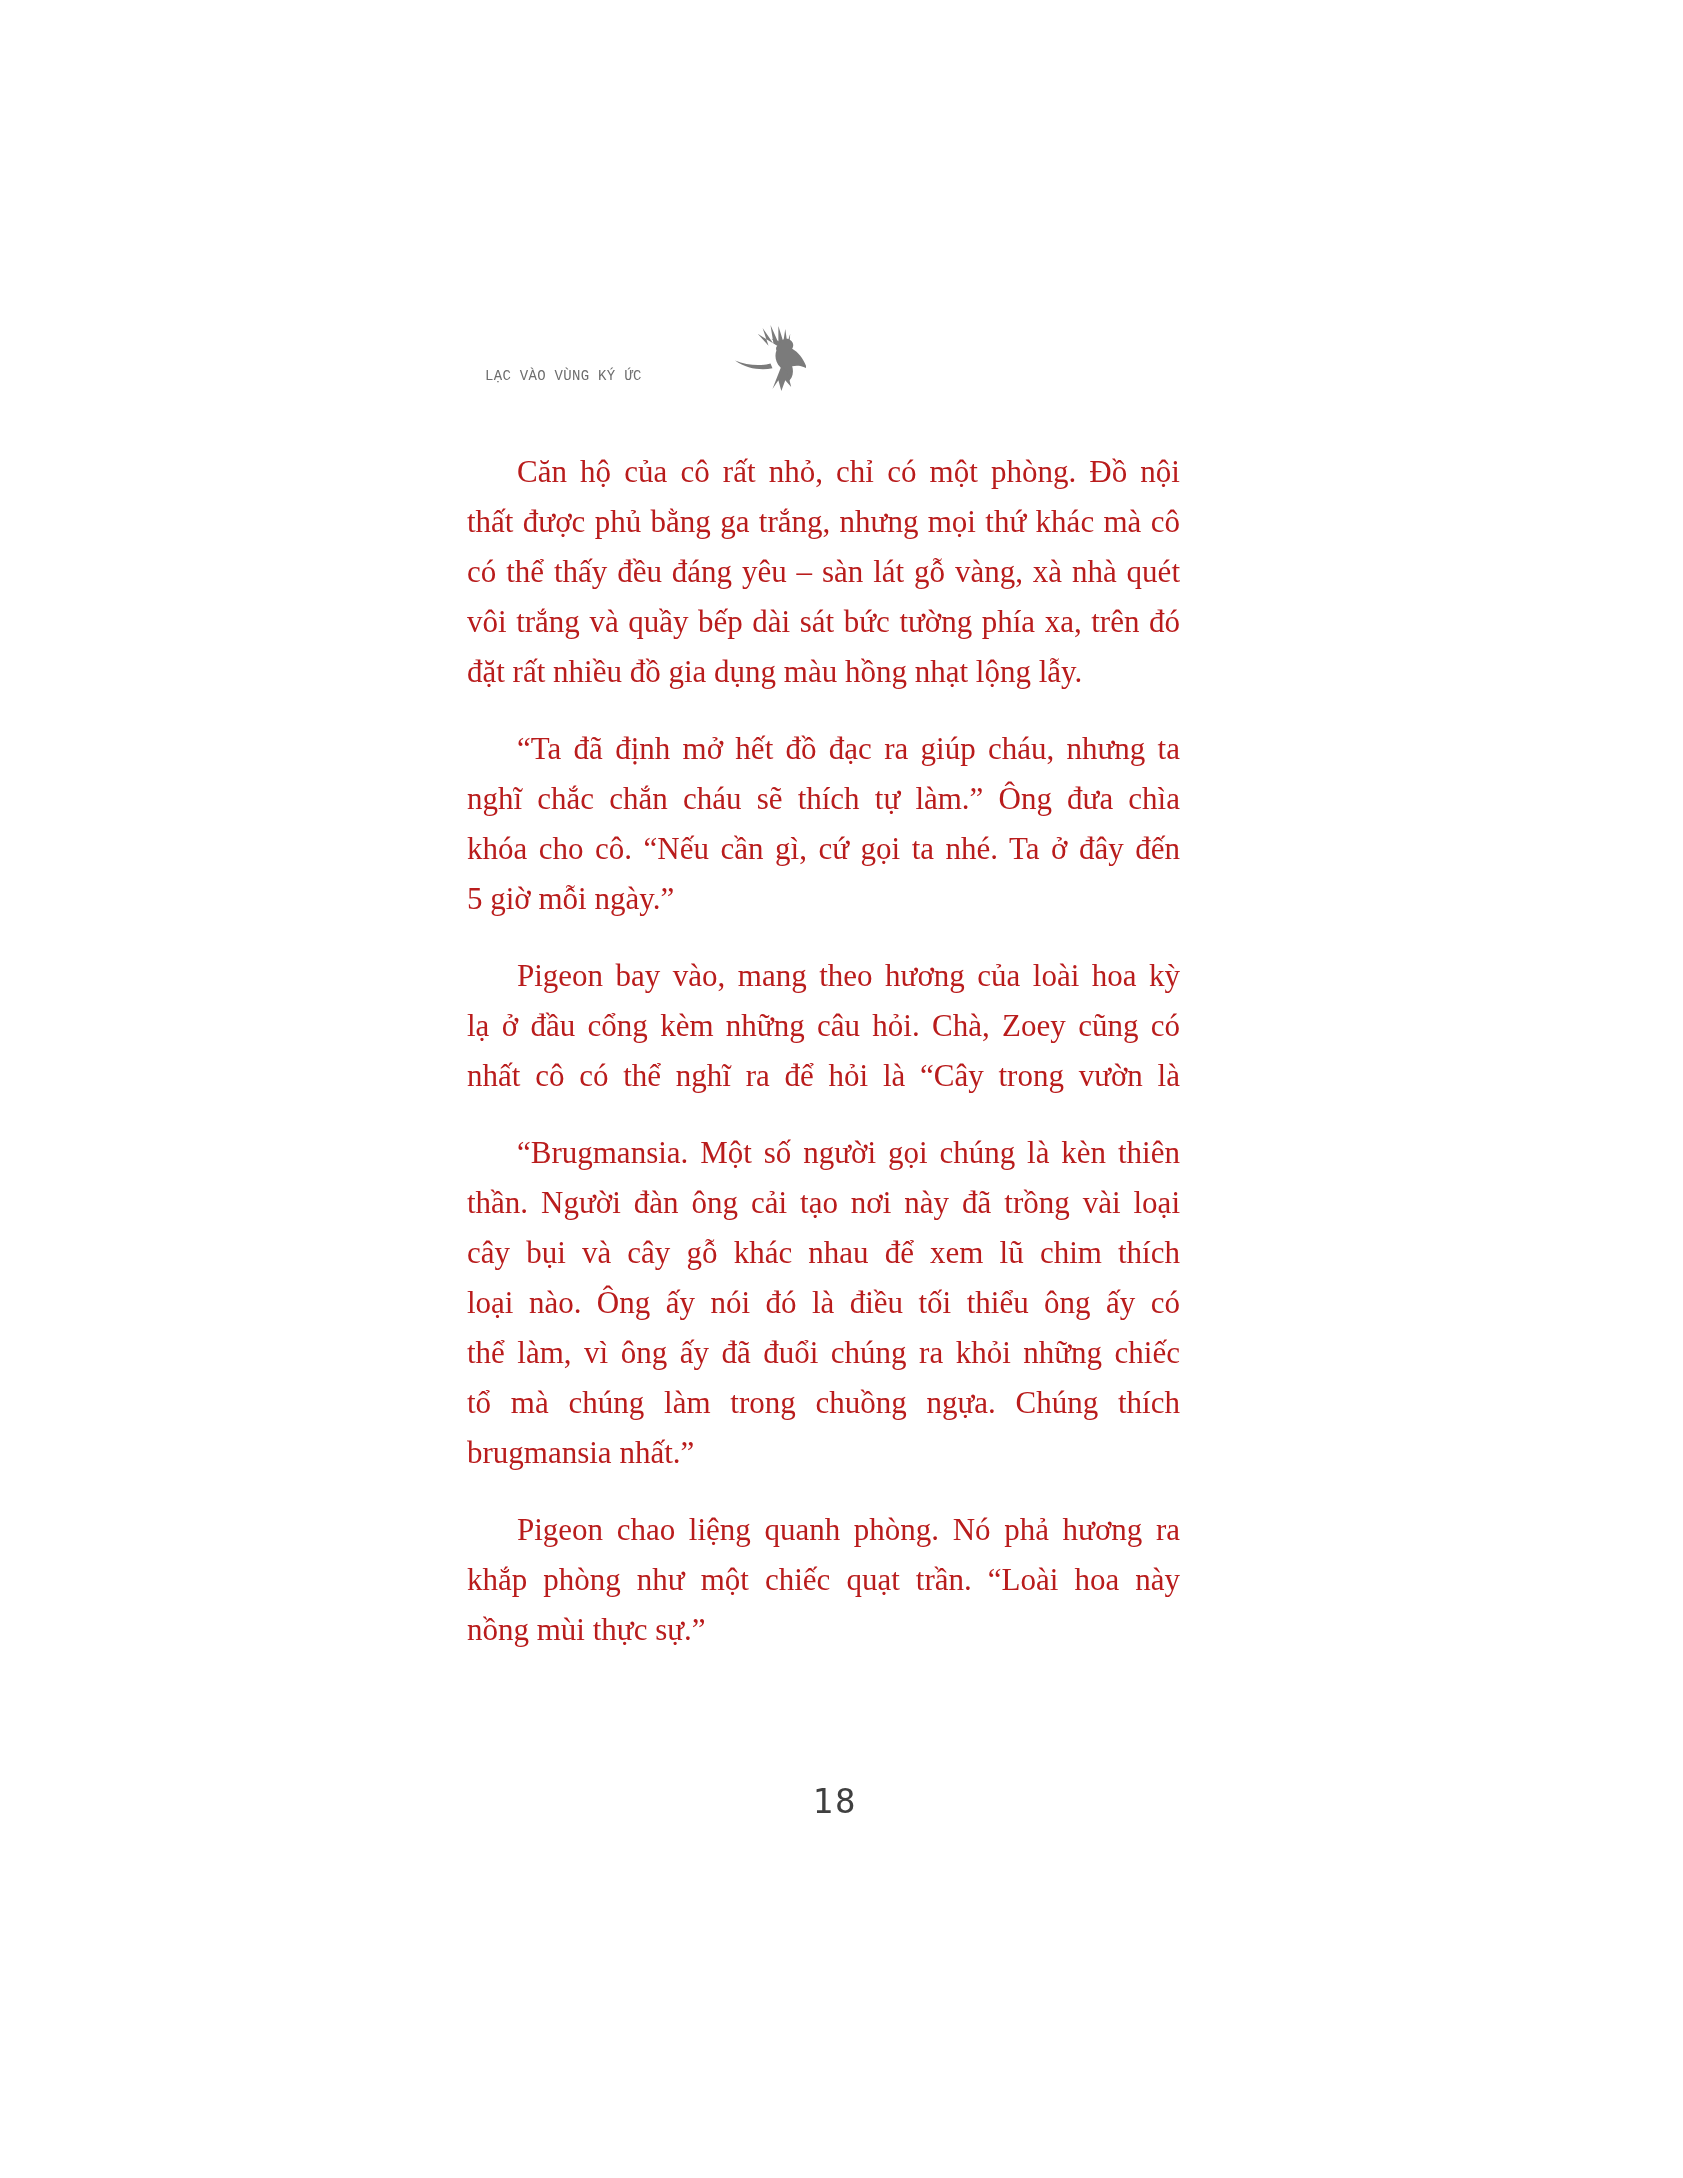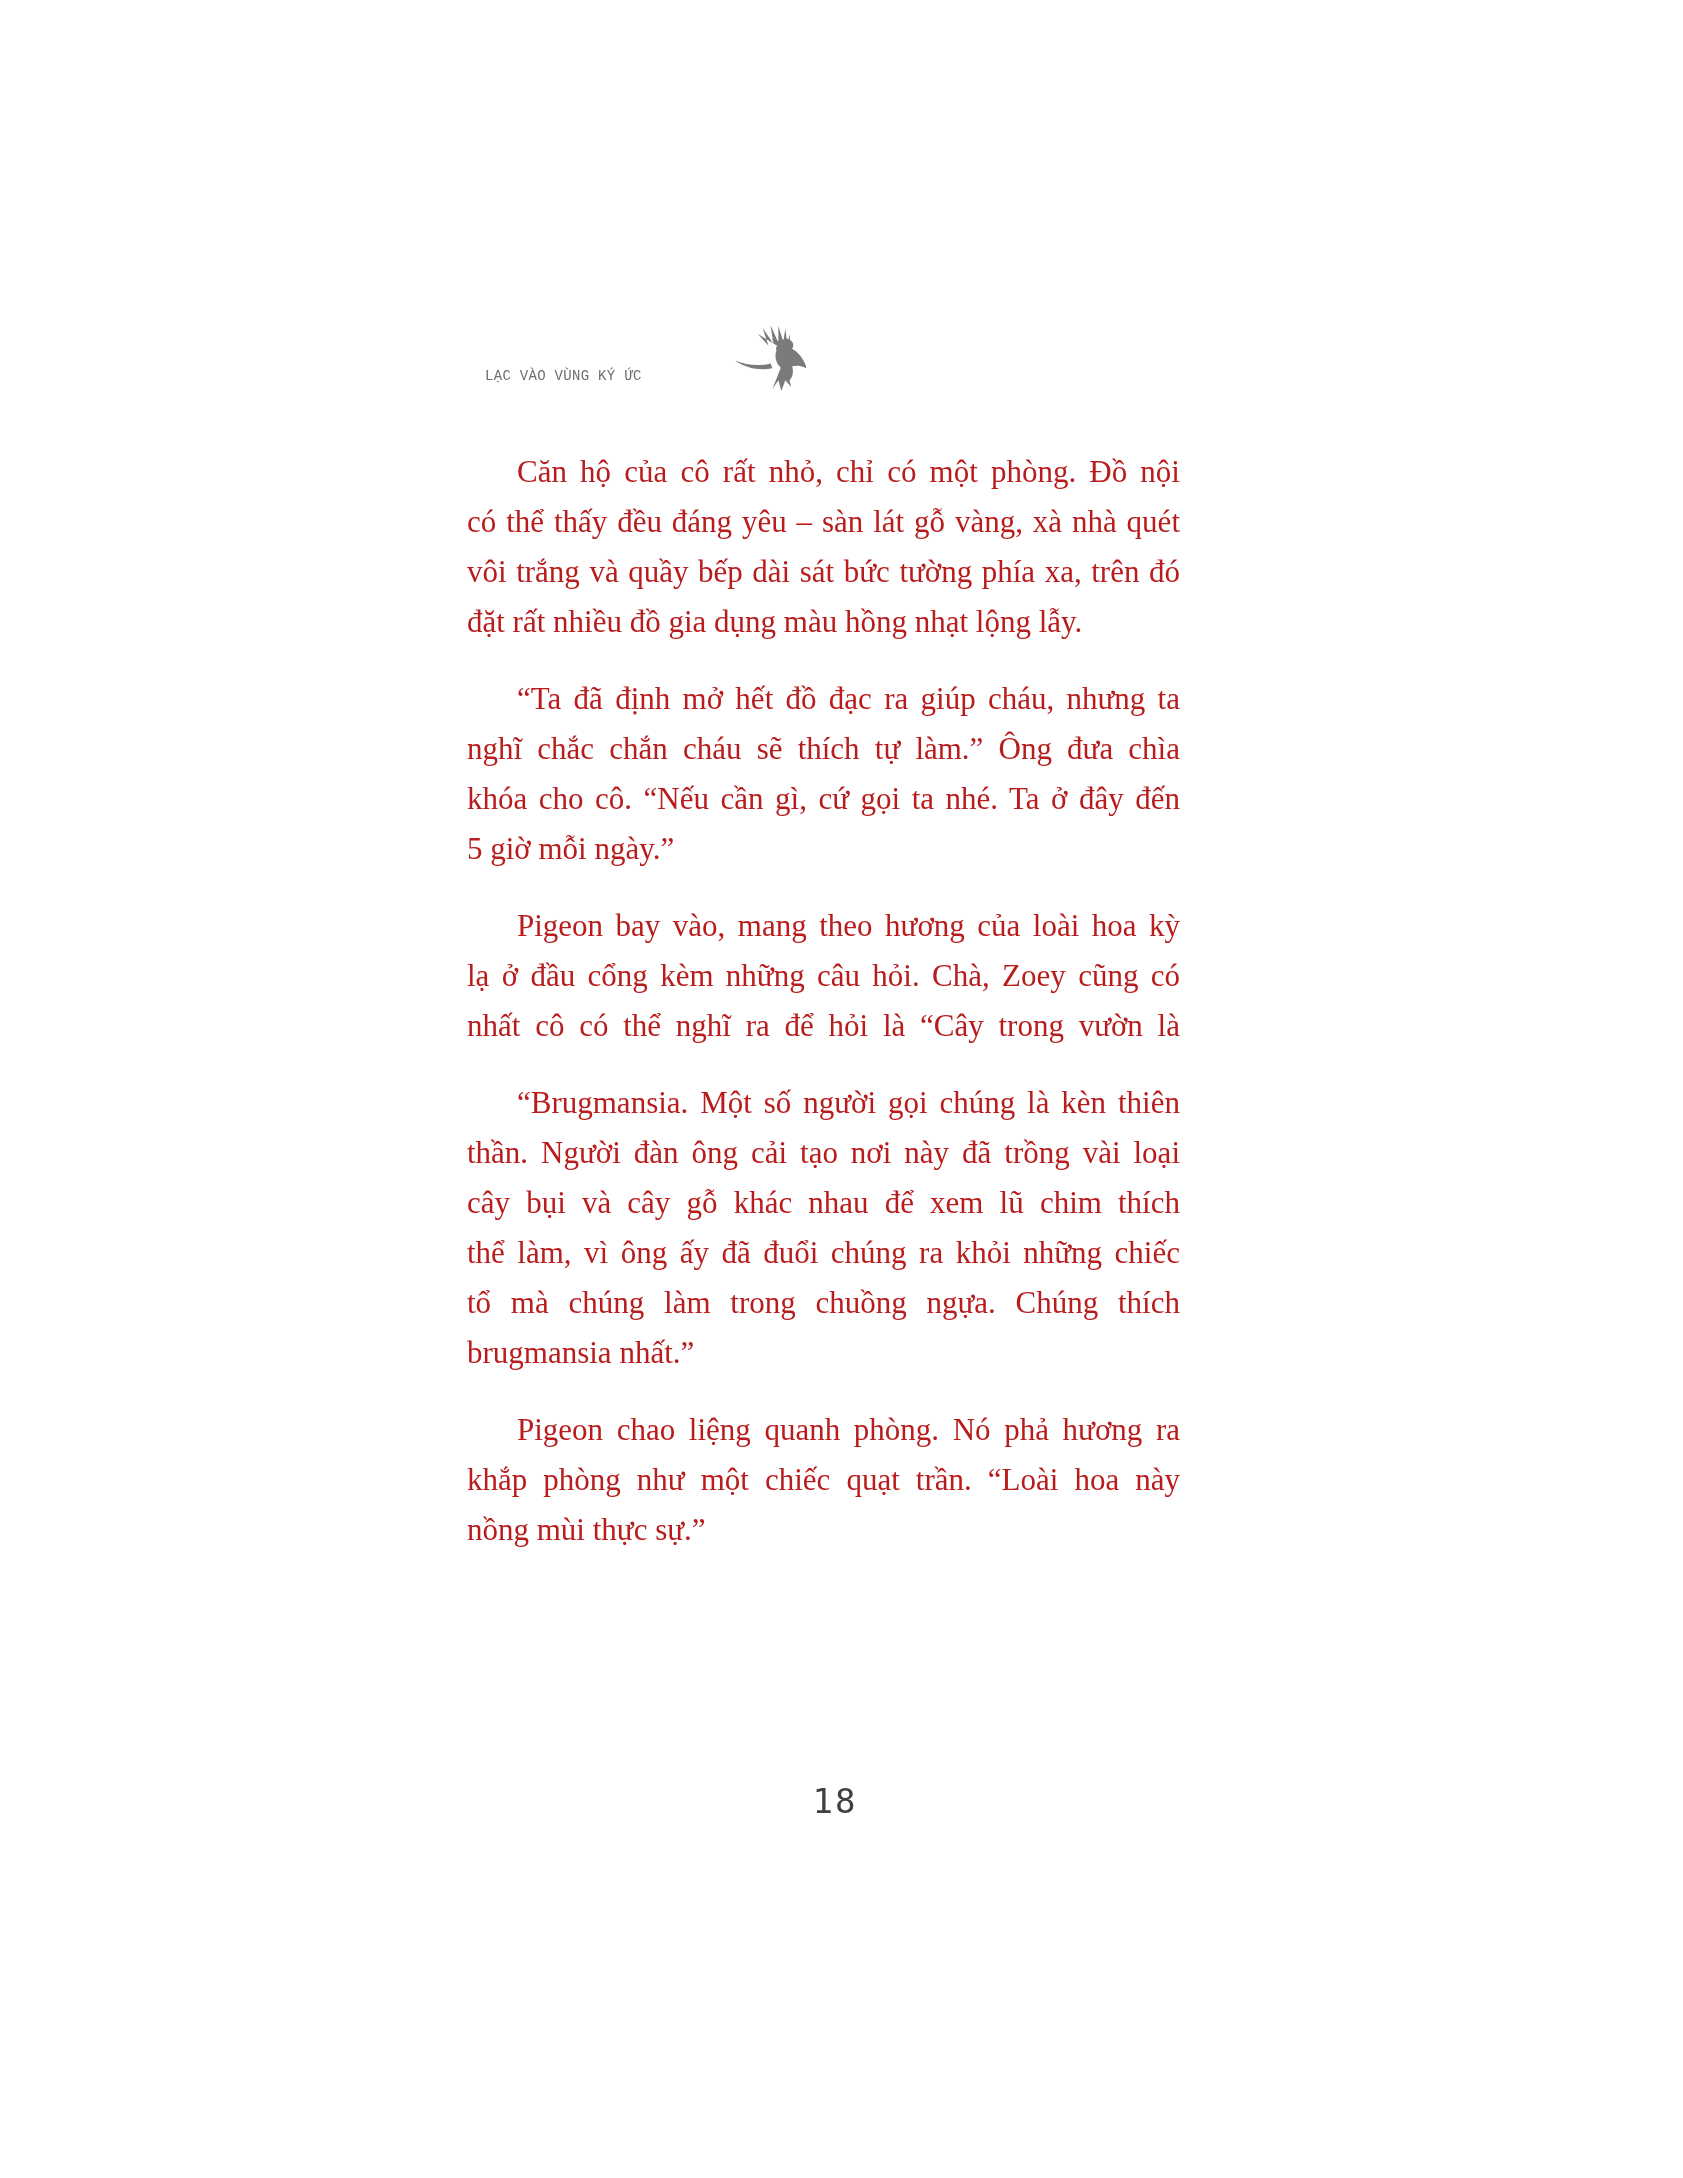--- a/index.html
+++ b/index.html
@@ -76,39 +76,41 @@
 
       <path d="M47 43 L38 66 L44 57 L47 68 L51 57 L57 64 L53 48 Z"></path>
 
       <path d="M36 40 C26 43 12 42 0 37 C12 46 27 47 38 45 Z"></path>
     </g>
   </svg>
 
   <div class="body-col">
       <div class="para">
         <div class="line first">Căn hộ của cô rất nhỏ, chỉ có một phòng. Đồ nội</div>
+        <div class="line">thất được phủ bằng ga trắng, nhưng mọi thứ khác mà cô</div>
         <div class="line">có thể thấy đều đáng yêu – sàn lát gỗ vàng, xà nhà quét</div>
         <div class="line">vôi trắng và quầy bếp dài sát bức tường phía xa, trên đó</div>
         <div class="line last">đặt rất nhiều đồ gia dụng màu hồng nhạt lộng lẫy.</div>
       </div>
       <div class="para">
         <div class="line first">“Ta đã định mở hết đồ đạc ra giúp cháu, nhưng ta</div>
         <div class="line">nghĩ chắc chắn cháu sẽ thích tự làm.” Ông đưa chìa</div>
         <div class="line">khóa cho cô. “Nếu cần gì, cứ gọi ta nhé. Ta ở đây đến</div>
         <div class="line last">5 giờ mỗi ngày.”</div>
       </div>
       <div class="para">
         <div class="line first">Pigeon bay vào, mang theo hương của loài hoa kỳ</div>
         <div class="line">lạ ở đầu cổng kèm những câu hỏi. Chà, Zoey cũng có</div>
         <div class="line">nhất cô có thể nghĩ ra để hỏi là “Cây trong vườn là</div>
       </div>
       <div class="para">
         <div class="line first">“Brugmansia. Một số người gọi chúng là kèn thiên</div>
         <div class="line">thần. Người đàn ông cải tạo nơi này đã trồng vài loại</div>
         <div class="line">cây bụi và cây gỗ khác nhau để xem lũ chim thích</div>
+        <div class="line">loại nào. Ông ấy nói đó là điều tối thiểu ông ấy có</div>
         <div class="line">thể làm, vì ông ấy đã đuổi chúng ra khỏi những chiếc</div>
         <div class="line">tổ mà chúng làm trong chuồng ngựa. Chúng thích</div>
         <div class="line last">brugmansia nhất.”</div>
       </div>
       <div class="para">
         <div class="line first">Pigeon chao liệng quanh phòng. Nó phả hương ra</div>
         <div class="line">khắp phòng như một chiếc quạt trần. “Loài hoa này</div>
         <div class="line last">nồng mùi thực sự.”</div>
       </div>
     </div>

